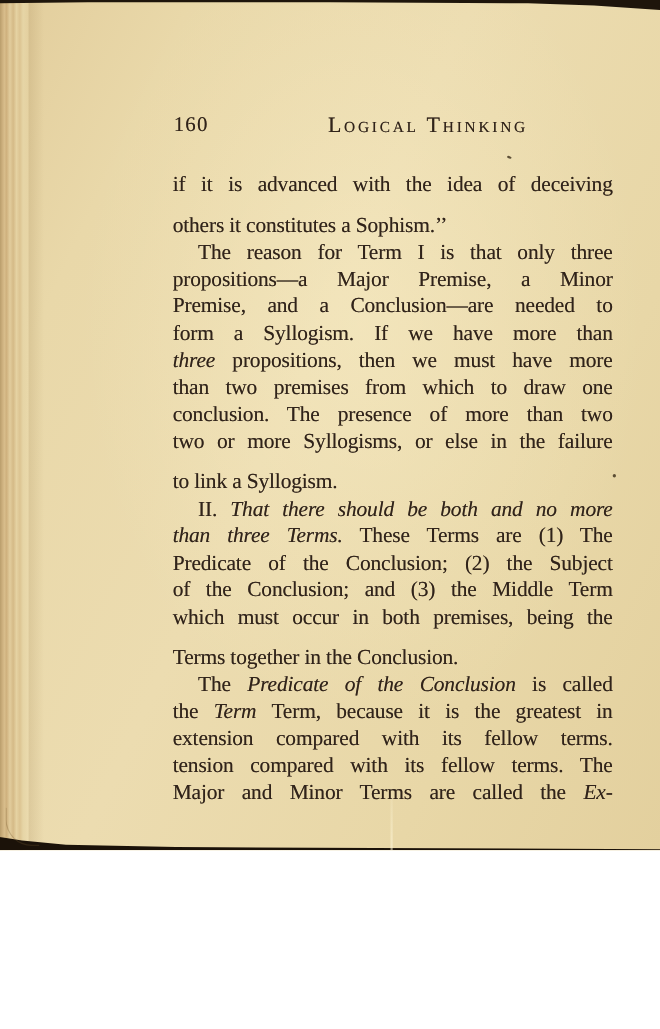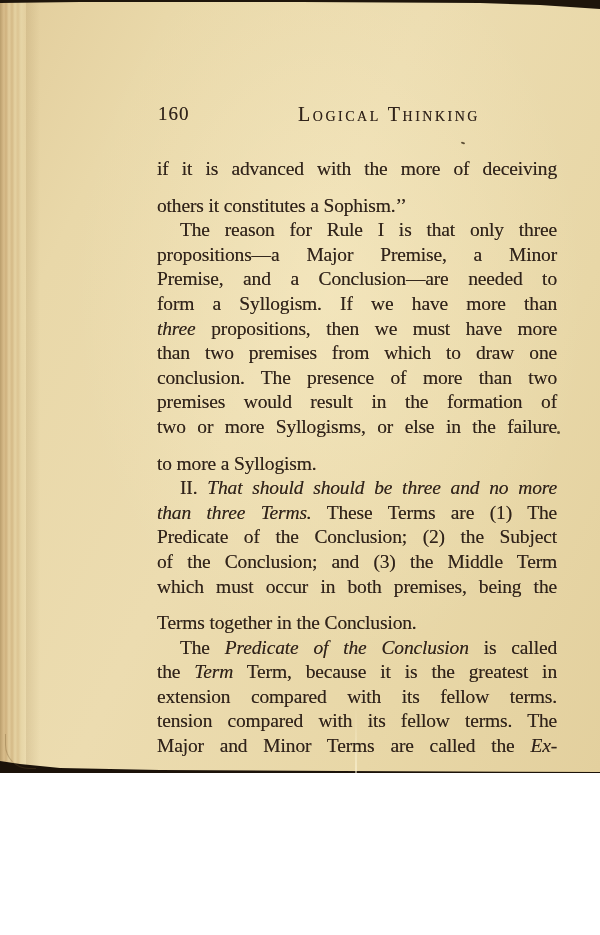--- a/index.html
+++ b/index.html
@@ -96,33 +96,32 @@
   <div class="speck s2"></div>
   <div class="speck s3"></div>
   <div class="speck s4"></div>
 
   <div class="page-body">
     <header class="running-head">
       <span class="page-number">160</span>
       <span class="running-title">Logical Thinking</span>
     </header>
     <main class="text-block" id="text-block">
-        <div class="line"><span>if it is advanced with the more of deceiving</span></div>
+        <div class="line"><span>if it is advanced with the idea of deceiving</span></div>
         <div class="line last"><span>others it constitutes a Sophism.’’</span></div>
-        <div class="line indent"><span>The reason for Rule I is that only three</span></div>
+        <div class="line indent"><span>The reason for Term I is that only three</span></div>
         <div class="line"><span>propositions—a Major Premise, a Minor</span></div>
         <div class="line"><span>Premise, and a Conclusion—are needed to</span></div>
         <div class="line"><span>form a Syllogism. If we have more than</span></div>
         <div class="line"><em>three</em><span> propositions, then we must have more</span></div>
         <div class="line"><span>than two premises from which to draw one</span></div>
         <div class="line"><span>conclusion. The presence of more than two</span></div>
-        <div class="line"><span>premises would result in the formation of</span></div>
         <div class="line"><span>two or more Syllogisms, or else in the failure</span></div>
-        <div class="line last"><span>to more a Syllogism.</span></div>
-        <div class="line indent"><span>II. </span><em>That should should be three and no more</em></div>
+        <div class="line last"><span>to link a Syllogism.</span></div>
+        <div class="line indent"><span>II. </span><em>That there should be both and no more</em></div>
         <div class="line"><em>than three Terms.</em><span> These Terms are (1) The</span></div>
         <div class="line"><span>Predicate of the Conclusion; (2) the Subject</span></div>
         <div class="line"><span>of the Conclusion; and (3) the Middle Term</span></div>
         <div class="line"><span>which must occur in both premises, being the</span></div>
         <div class="line last"><span>Terms together in the Conclusion.</span></div>
         <div class="line indent"><span>The </span><em>Predicate of the Conclusion</em><span> is called</span></div>
         <div class="line"><span>the </span><em>Term</em><span> Term, because it is the greatest in</span></div>
         <div class="line"><span>extension compared with its fellow terms.</span></div>
         <div class="line"><span>tension compared with its fellow terms. The</span></div>
         <div class="line"><span>Major and Minor Terms are called the </span><em>Ex-</em></div>

